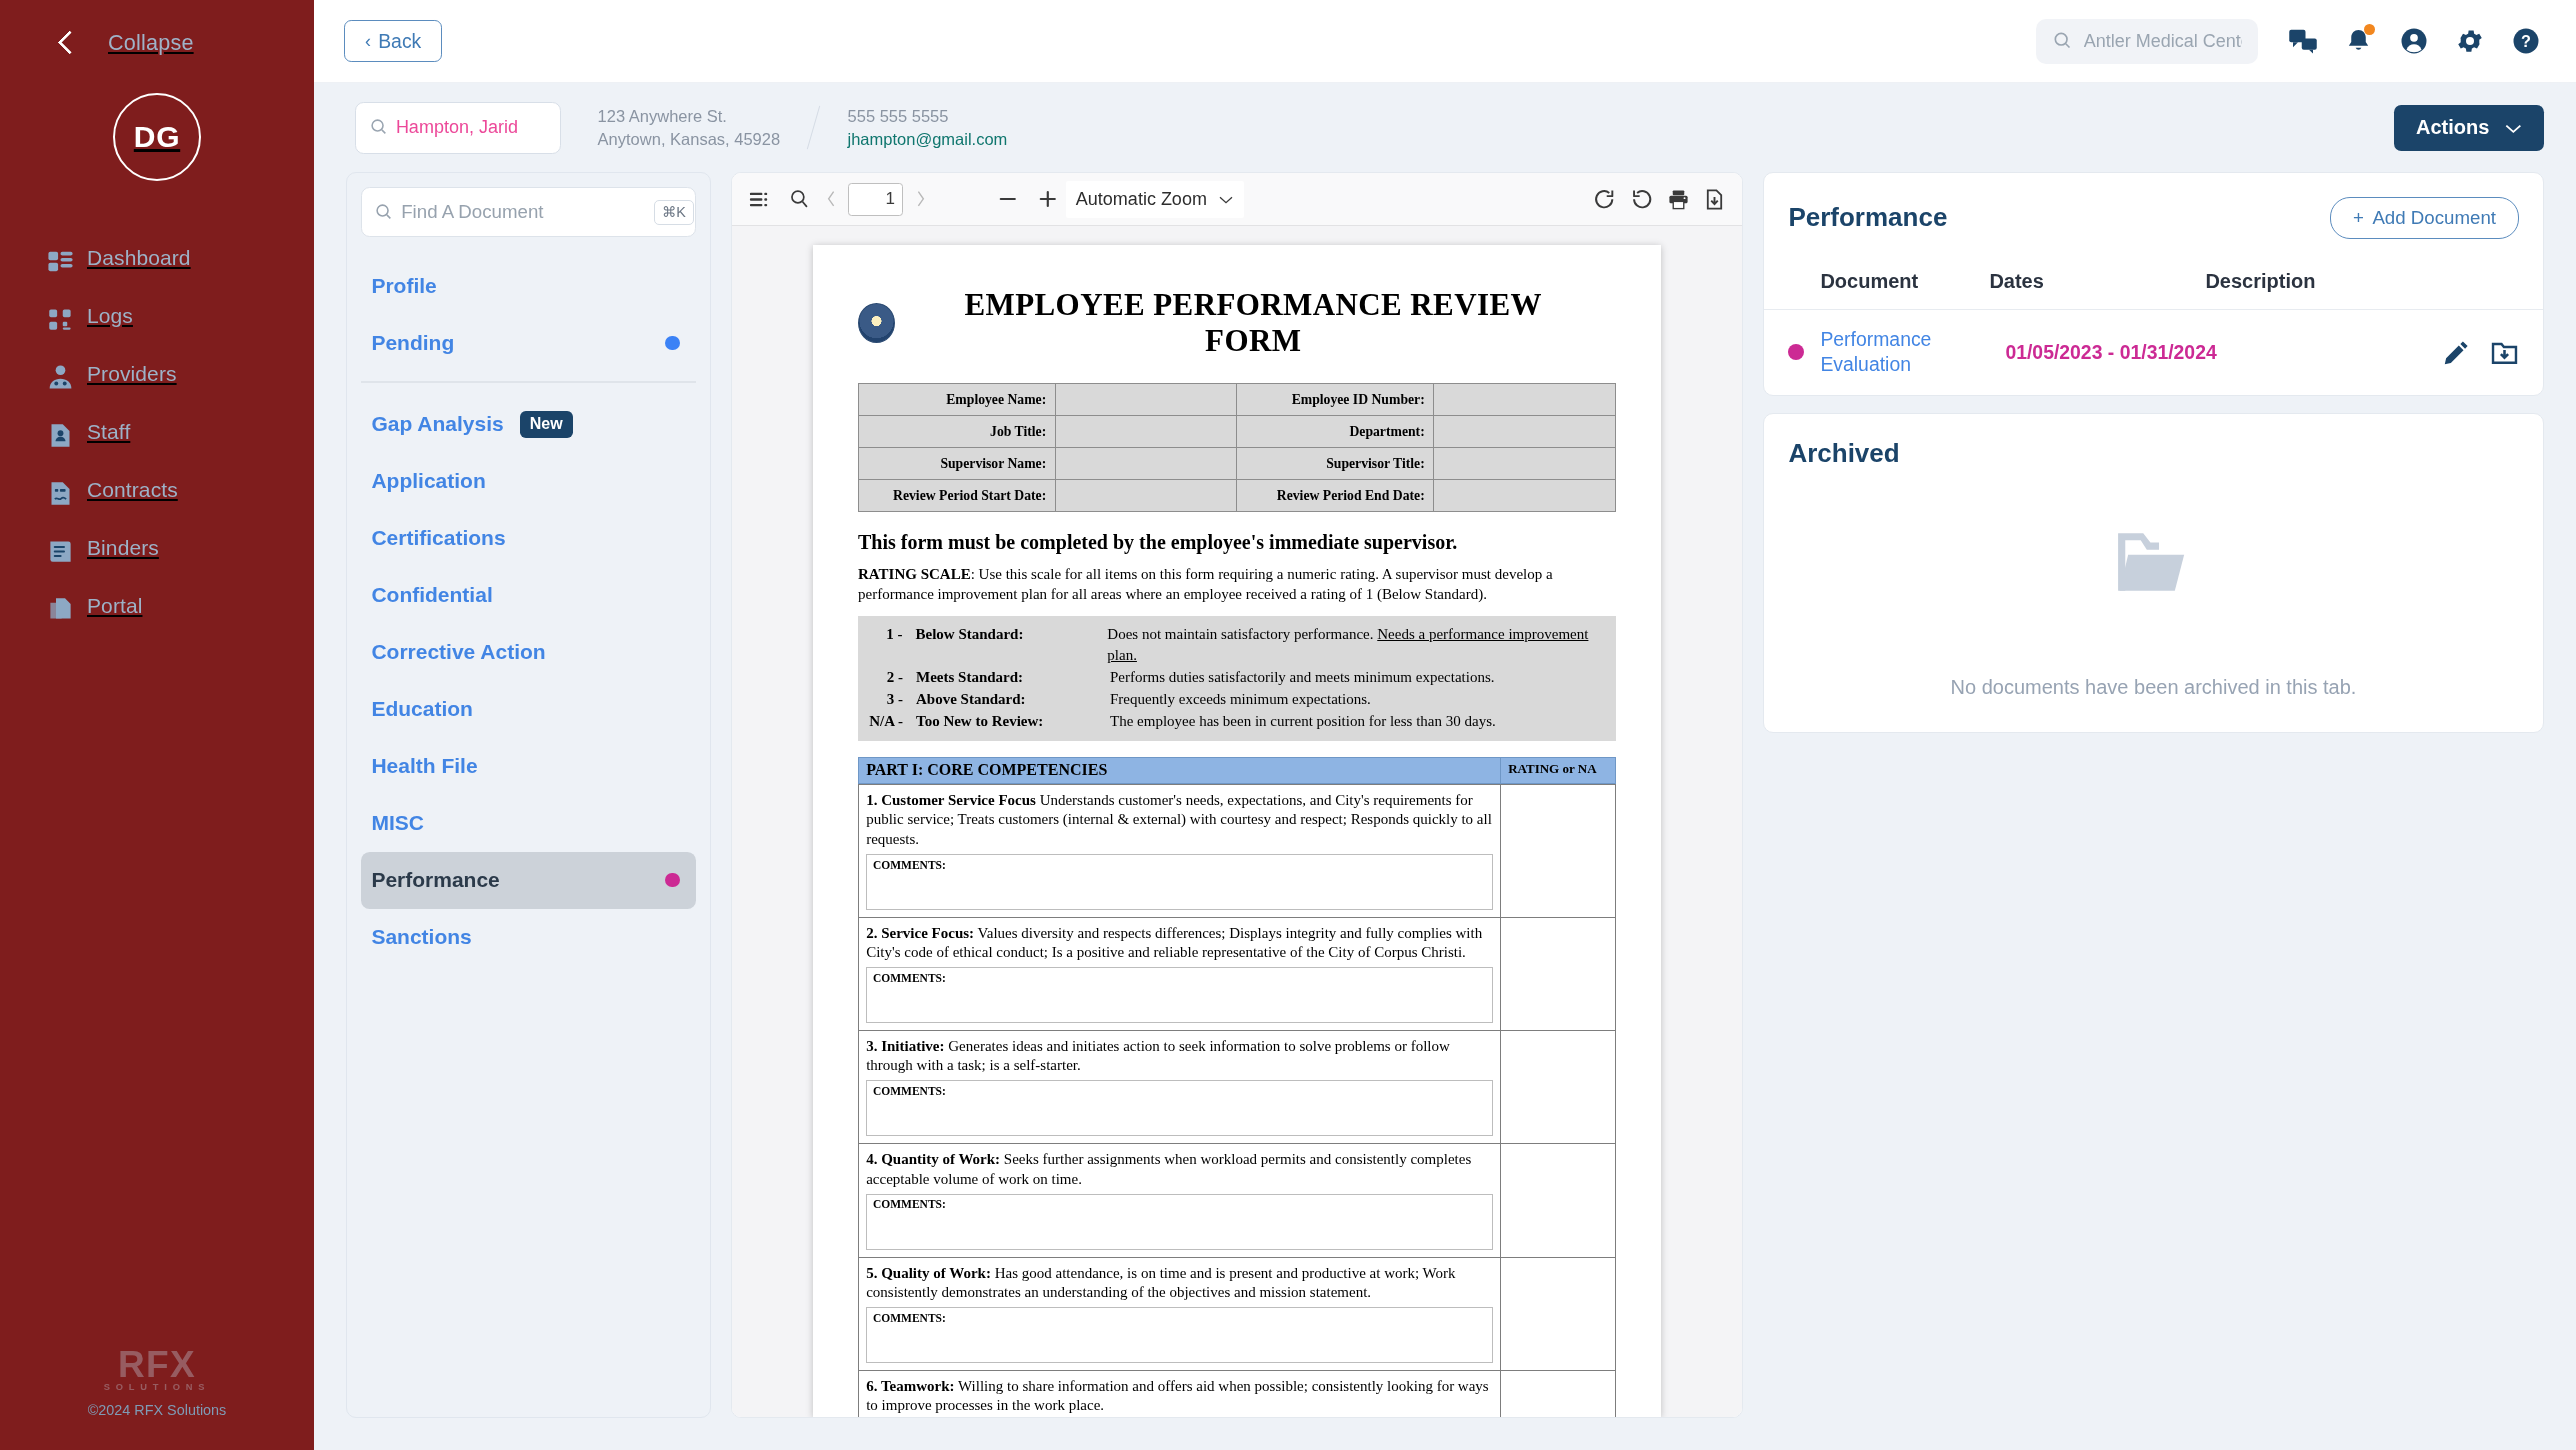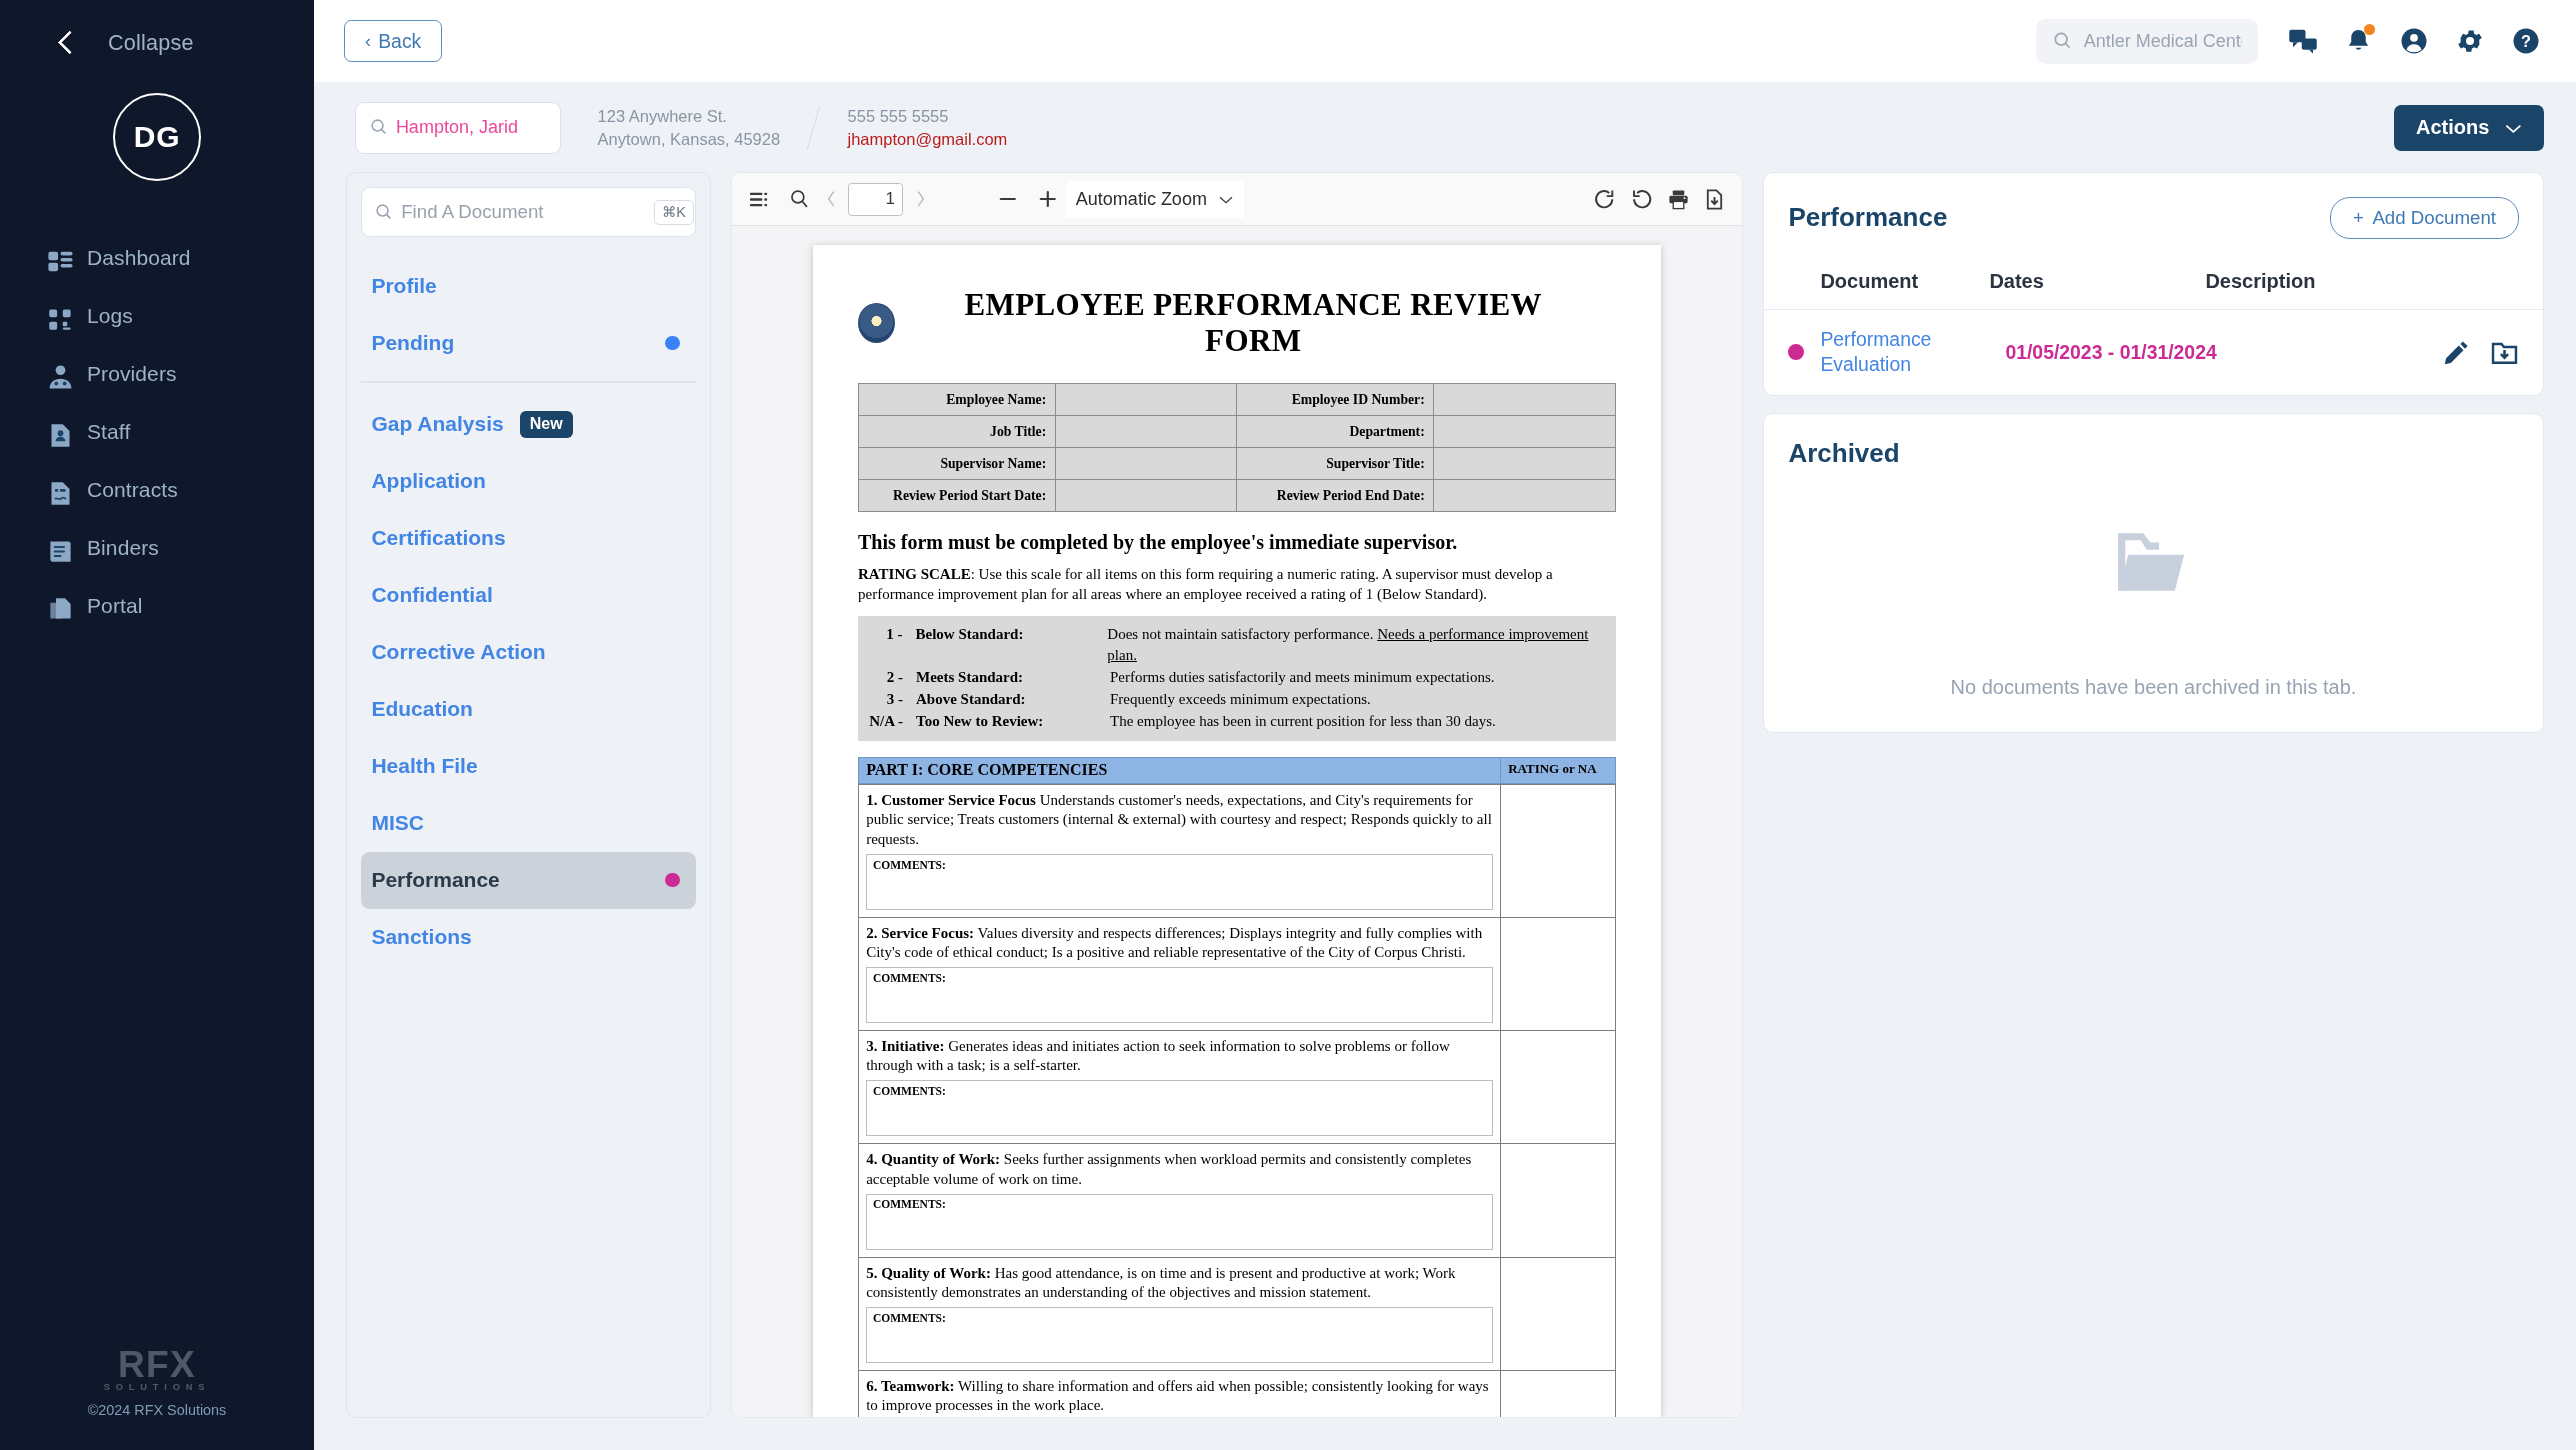--- a/index.html
+++ b/index.html
@@ -7,23 +7,24 @@
     width: 2576px; height: 1450px;
     font-family: "Liberation Sans", sans-serif;
     background: #ffffff;
     overflow: hidden;
   }
   .app { display: flex; width: 2576px; height: 1450px; }
 
   
   .nav {
     width: 314px; height: 1450px;
-    background: #0f172a;
+    background: #7f1d1d;
     position: relative;
     flex: 0 0 314px;
+    text-decoration: underline;
   }
   .nav-collapse {
     display: flex; align-items: center; gap: 29px;
     padding: 29px 0 0 52px;
     cursor: pointer;
   }
   .nav-collapse .chev {
     width: 27px; height: 27px; position: relative;
   }
   .nav-collapse .chev::before {
@@ -136,21 +137,21 @@
   }
   .pt-address {
     margin-left: 37px; color: #8a94a2; font-size: 16.5px; line-height: 1.38;
   }
   .pt-divider {
     width: 1.4px; height: 45px; background: #d5dce5;
     transform: rotate(16deg); margin: 0 33px;
   }
   .pt-contact { font-size: 16.5px; line-height: 1.38; }
   .pt-phone { color: #8a94a2; }
-  .pt-email { color: #b91c1c; display:block; cursor:pointer; }
+  .pt-email { color: #0f766e; display:block; cursor:pointer; }
   .pb-spacer { flex: 1 1 auto; }
   .actions-btn {
     background: #1b4469; color: #ffffff;
     border: none; border-radius: 7.2px;
     font-size: 20px; font-weight: 600;
     padding: 11.5px 21.6px; display: inline-flex; align-items: center; gap: 14.4px;
     cursor: pointer; font-family: inherit;
   }
 
   

